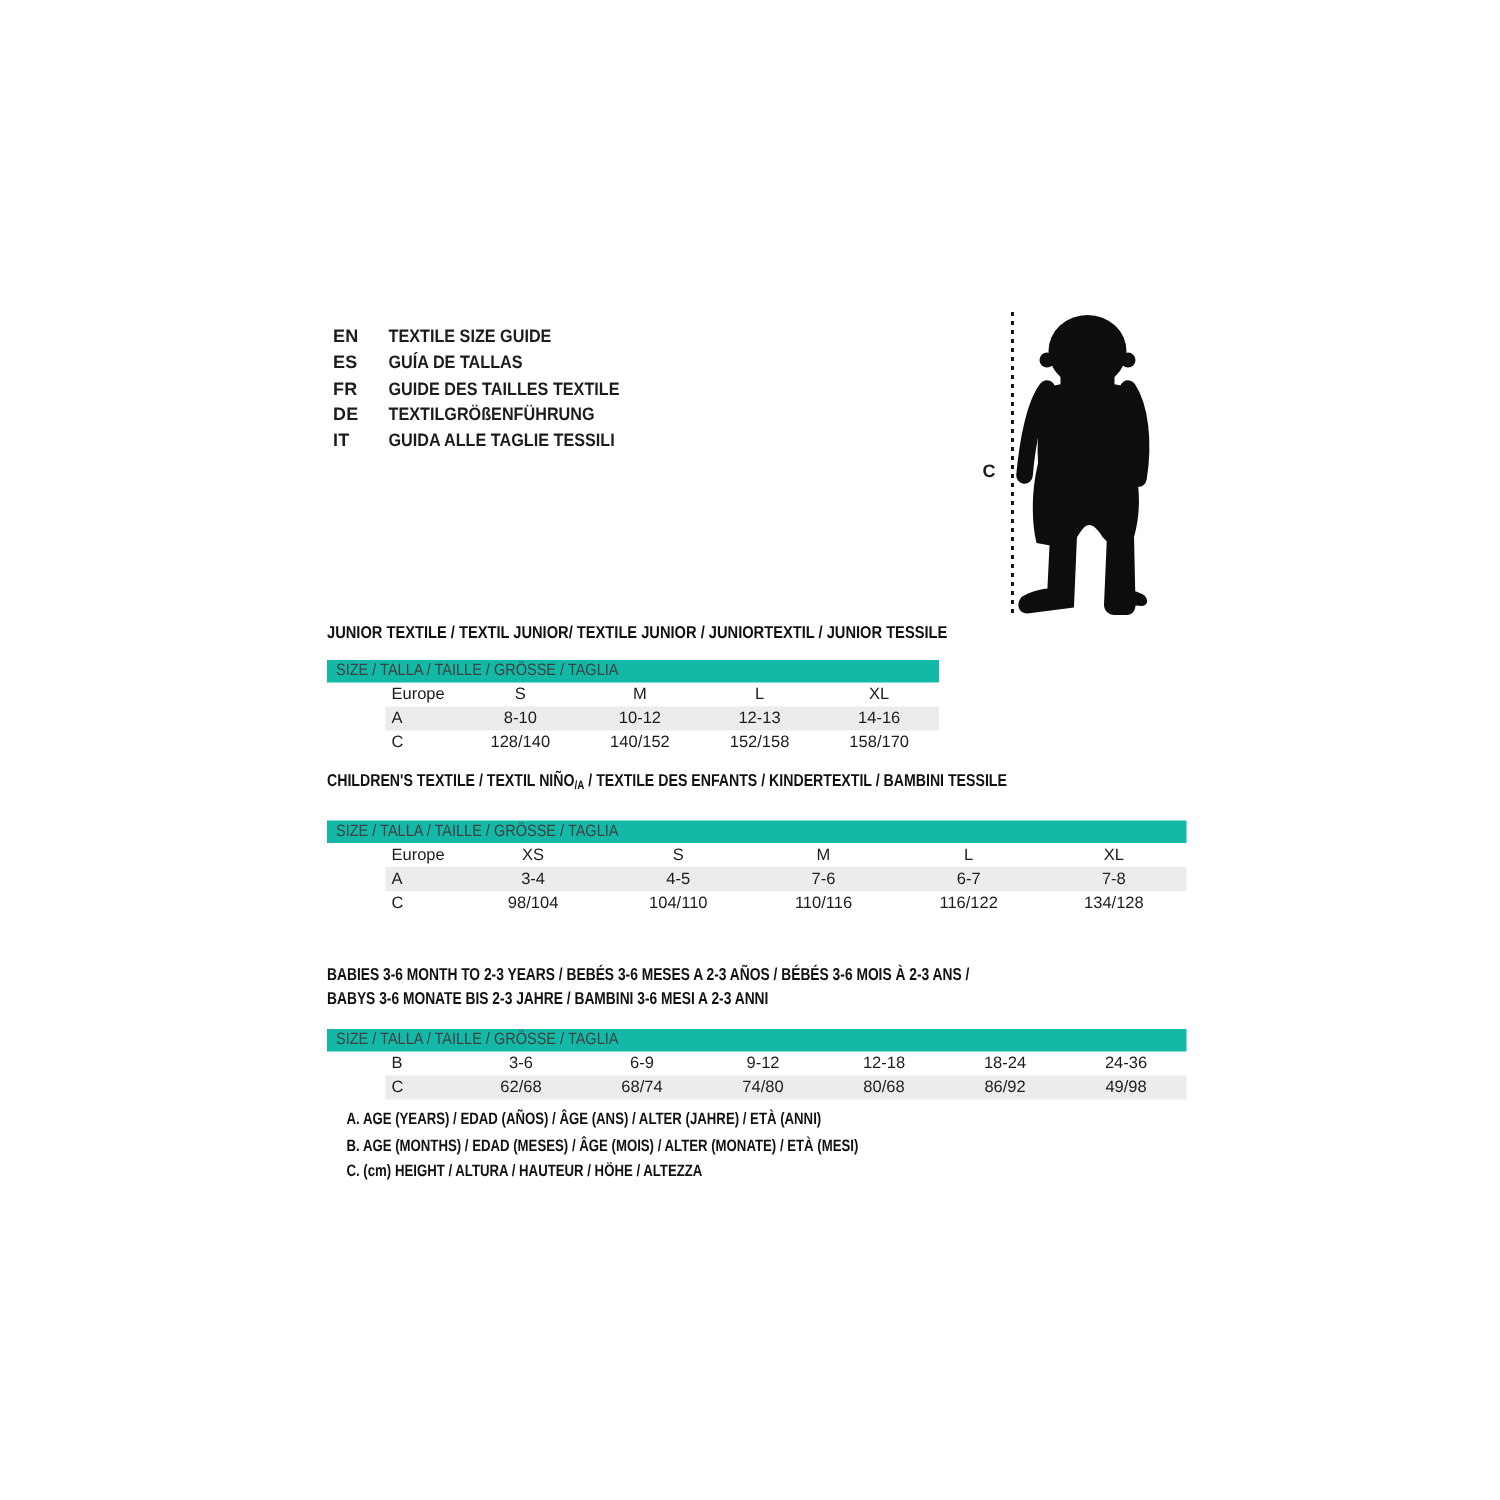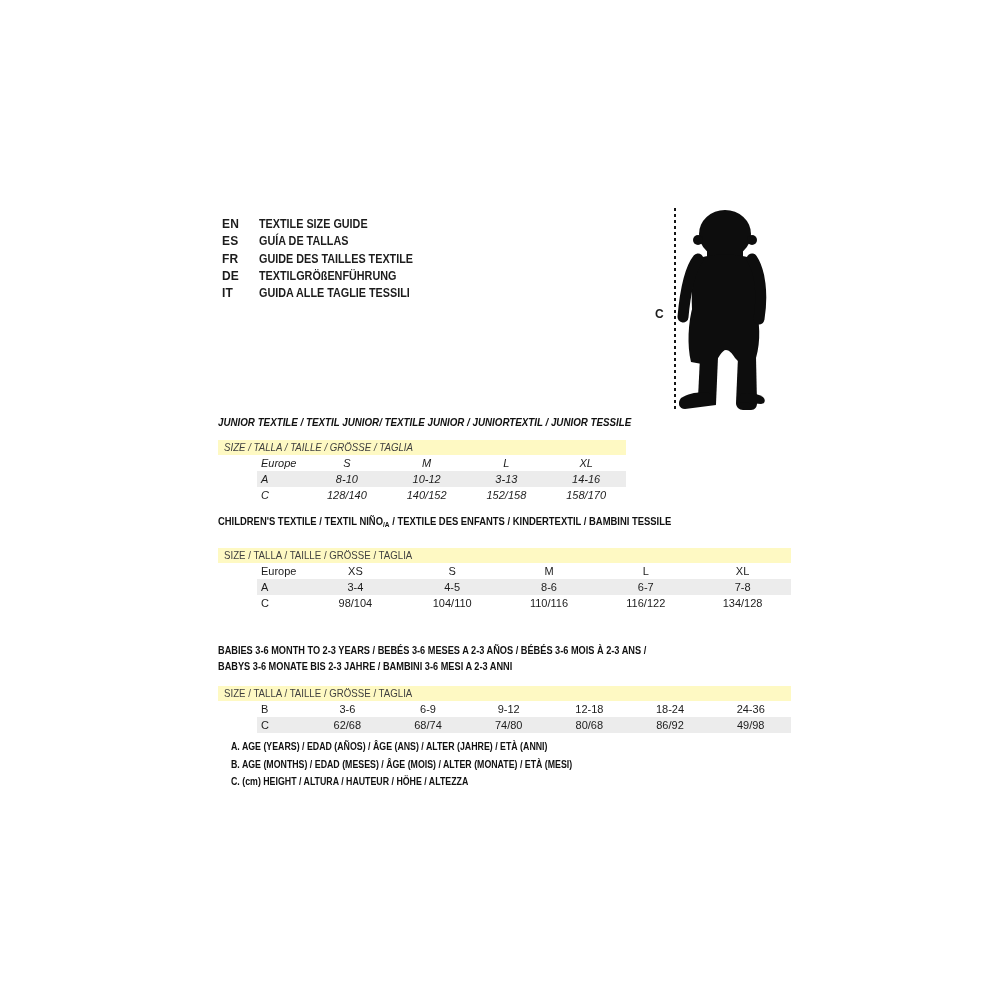--- a/index.html
+++ b/index.html
@@ -18,30 +18,30 @@
                 transform:scaleX(.9);transform-origin:0 50%;}
 
   
   .dash-line{left:674px;top:208px;width:2px;height:201px;
     background:repeating-linear-gradient(to bottom,#151515 0 3px,transparent 3px 6px);}
   .c-label{left:655px;top:307px;font-size:12px;font-weight:bold;}
   .toddler{left:677px;top:209px;}
 
   
   .section{position:absolute;left:218px;}
-  .sec1{top:416px;width:408px;font-style:italic;}
+  .sec1{top:416px;width:408px;}
   .sec2{top:515px;width:573px;}
   .sec3{top:643px;width:573px;}
   .section-title{font-size:11.5px;font-weight:bold;line-height:13px;
     white-space:nowrap;transform-origin:0 50%;color:#111;}
   .sec1 .section-title{transform:scaleX(.85);margin-bottom:11px;}
   .sec2 .section-title{transform:scaleX(.82);margin-bottom:17px;}
   .sec3 .section-title{line-height:15.5px;transform:scaleX(.80);margin-bottom:12px;}
   .subscript{font-size:8px;vertical-align:-2px;}
-  .size-bar{height:15px;background:#fef9c3;line-height:15px;padding-left:6px;
+  .size-bar{height:15px;background:#14b8a6;line-height:15px;padding-left:6px;
     font-size:11px;color:#3f3f3f;overflow:hidden;}
   .size-bar .bar-text{display:inline-block;white-space:nowrap;
     transform:scaleX(.88);transform-origin:0 50%;}
   .trow{display:flex;height:16px;line-height:16px;font-size:11px;margin-left:39px;}
   .trow.shaded{background:#ececec;}
   .tlabel{width:50px;padding-left:4px;box-sizing:border-box;}
   .tcell{flex:1;text-align:center;}
 
   
   .footnotes{left:218px;top:738px;margin-left:13px;}
@@ -103,21 +103,21 @@
         <div class="tlabel">Europe</div>
         <div class="tcell">S</div>
         <div class="tcell">M</div>
         <div class="tcell">L</div>
         <div class="tcell">XL</div>
       </div>
       <div class="trow shaded">
         <div class="tlabel">A</div>
         <div class="tcell">8-10</div>
         <div class="tcell">10-12</div>
-        <div class="tcell">3-13</div>
+        <div class="tcell">12-13</div>
         <div class="tcell">14-16</div>
       </div>
       <div class="trow">
         <div class="tlabel">C</div>
         <div class="tcell">128/140</div>
         <div class="tcell">140/152</div>
         <div class="tcell">152/158</div>
         <div class="tcell">158/170</div>
       </div>
     </div>
@@ -134,21 +134,21 @@
         <div class="tcell">XS</div>
         <div class="tcell">S</div>
         <div class="tcell">M</div>
         <div class="tcell">L</div>
         <div class="tcell">XL</div>
       </div>
       <div class="trow shaded">
         <div class="tlabel">A</div>
         <div class="tcell">3-4</div>
         <div class="tcell">4-5</div>
-        <div class="tcell">8-6</div>
+        <div class="tcell">7-6</div>
         <div class="tcell">6-7</div>
         <div class="tcell">7-8</div>
       </div>
       <div class="trow">
         <div class="tlabel">C</div>
         <div class="tcell">98/104</div>
         <div class="tcell">104/110</div>
         <div class="tcell">110/116</div>
         <div class="tcell">116/122</div>
         <div class="tcell">134/128</div>

